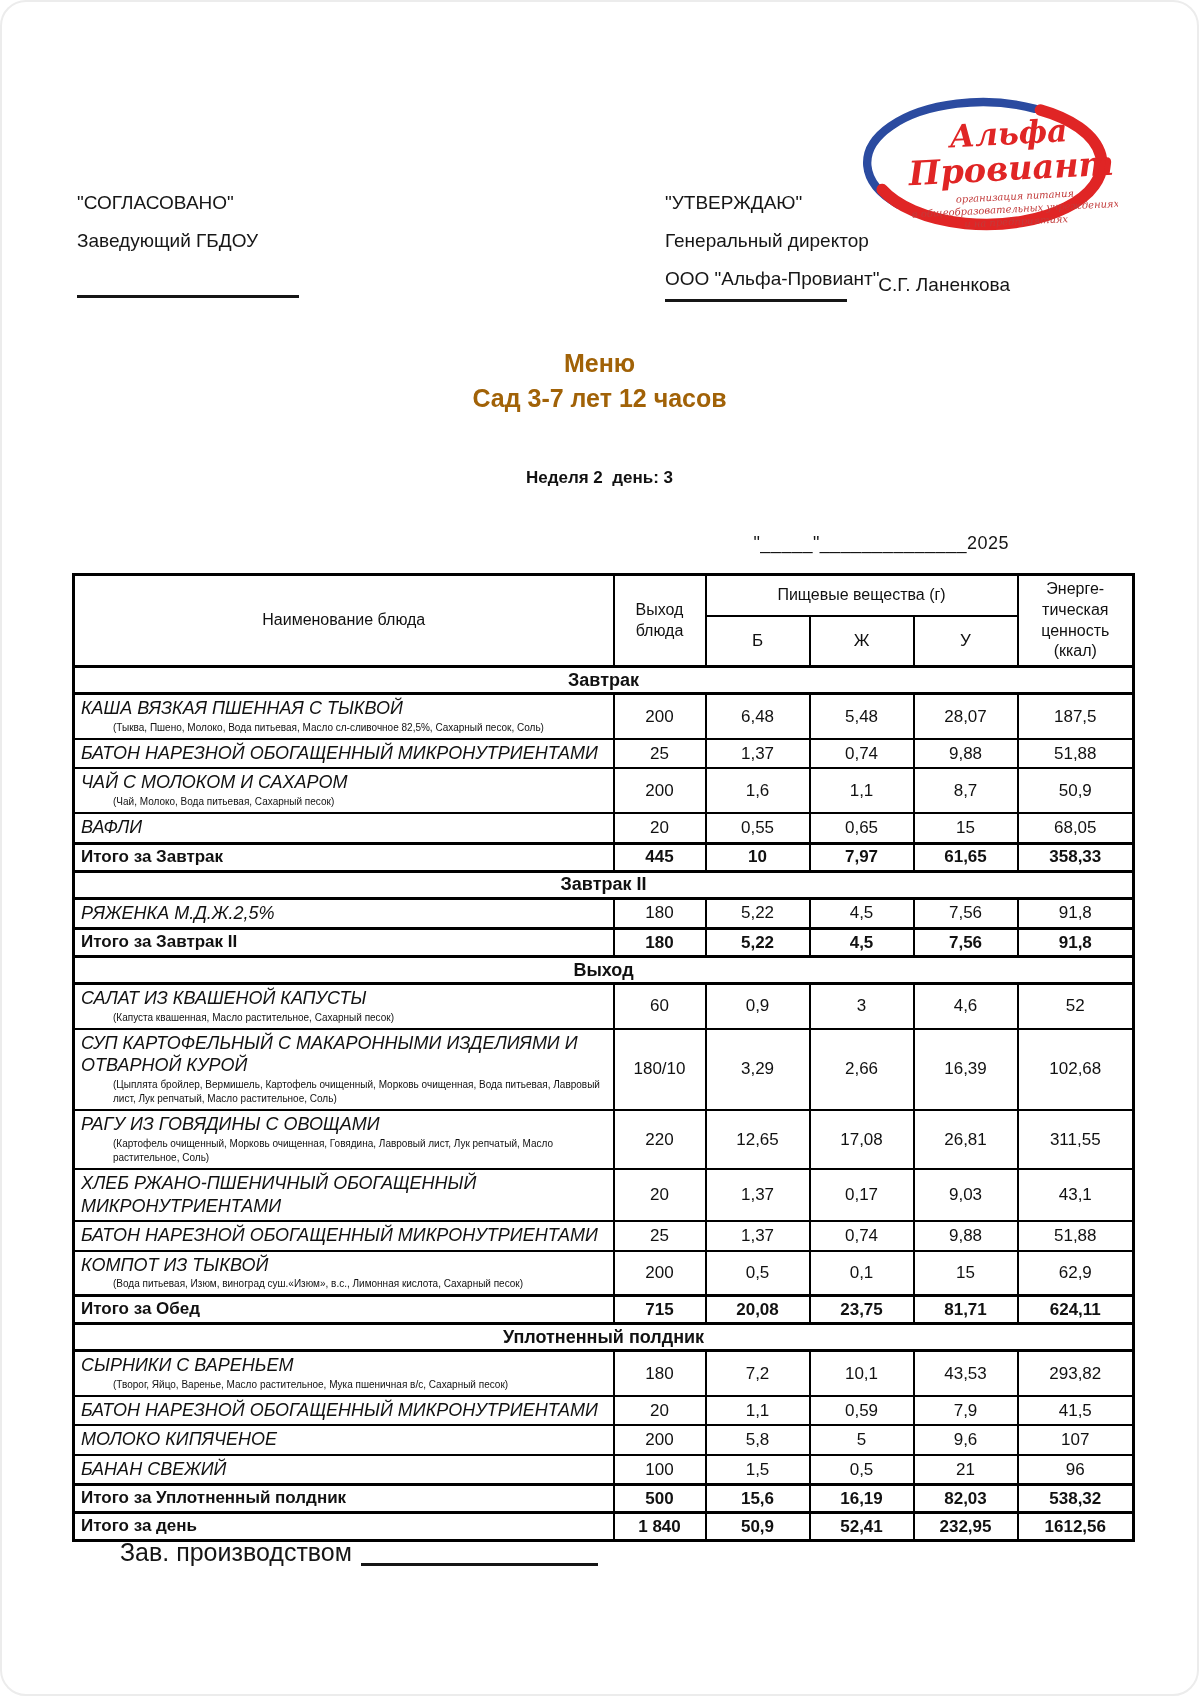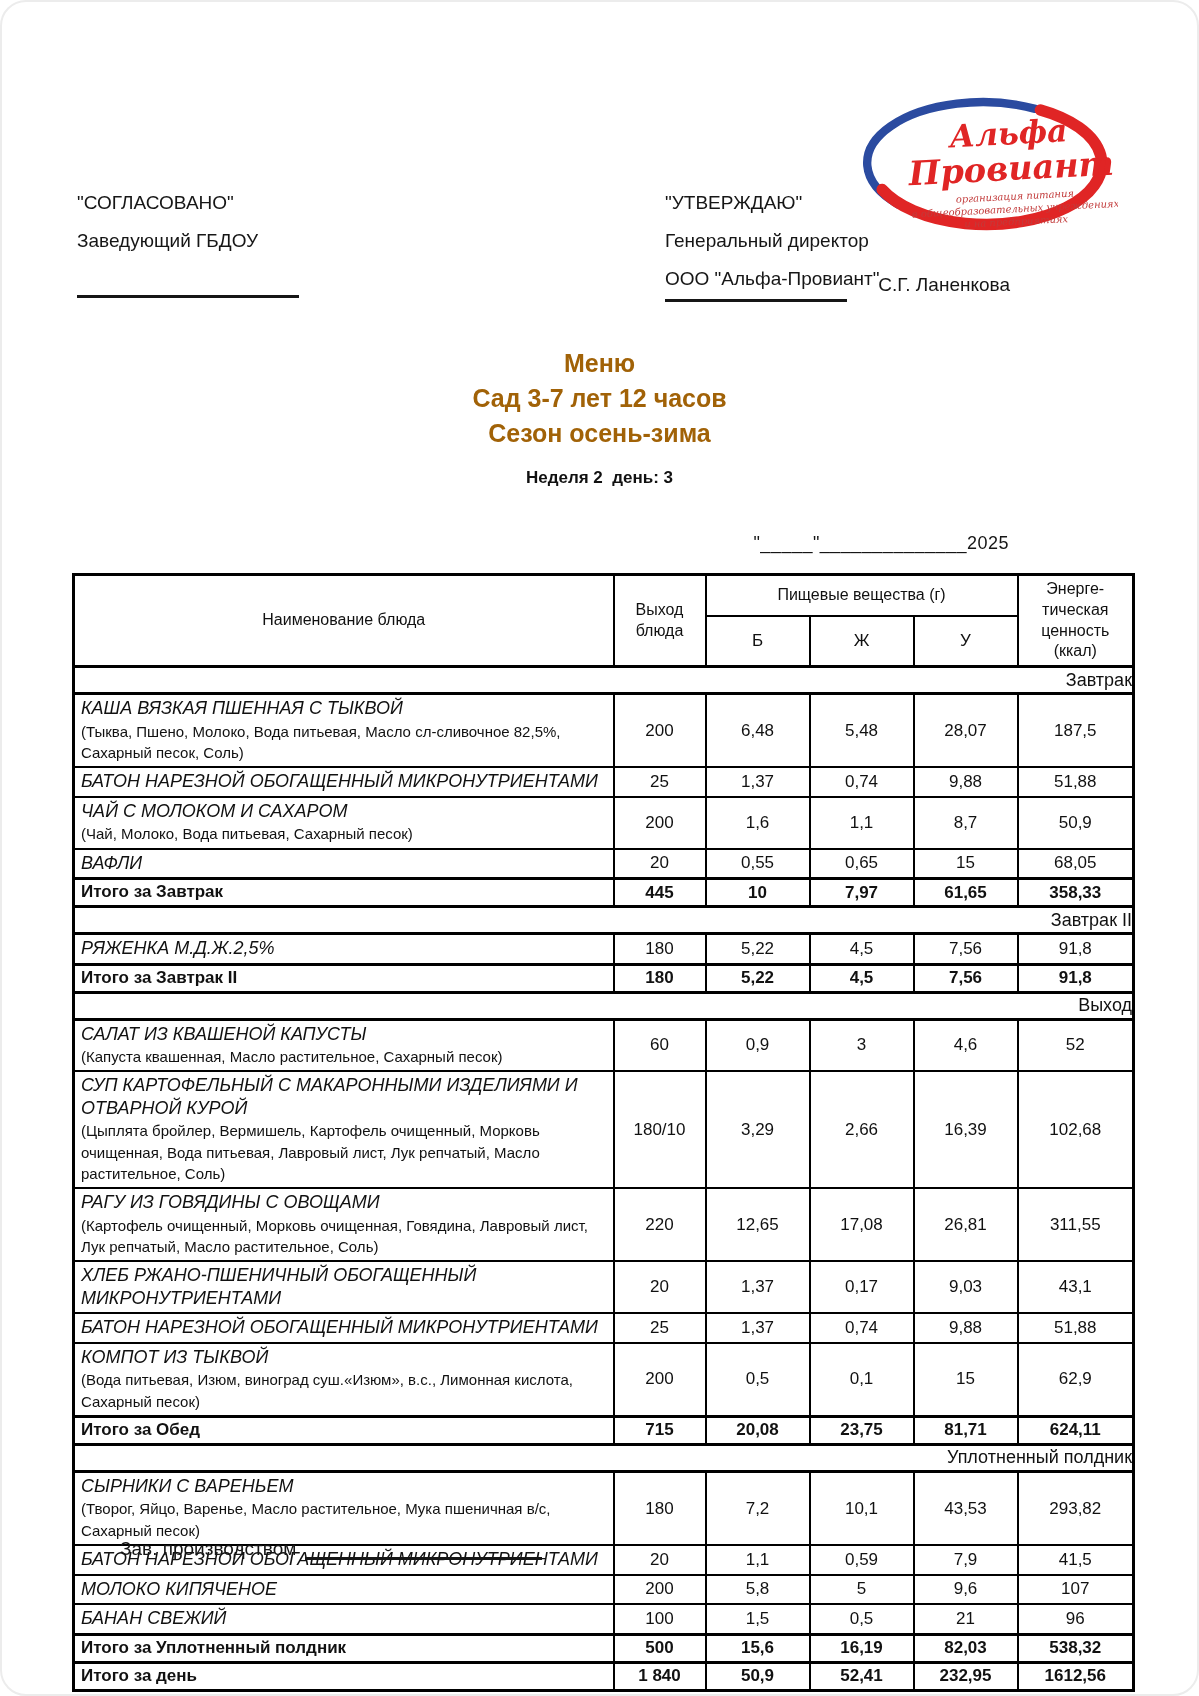--- a/index.html
+++ b/index.html
@@ -30,30 +30,30 @@
   
   table.menu { position:absolute; left:70px; top:571px; width:1060px;
                border-collapse:collapse; border:3px solid #000; table-layout:fixed; }
   table.menu th, table.menu td { border:2px solid #000; color:#111; }
   table.menu th { font-weight:normal; font-size:16px; text-align:center;
                   vertical-align:middle; padding:3px 2px; line-height:1.3; }
   th.th-nutrients { height:38px; }
   tr.sub-headers th { height:46px; font-size:17px; }
   td.cell-name { text-align:left; vertical-align:middle; padding:2px 6px 3px 6px; }
   .dish { font-size:18px; line-height:1.25;font-style:italic; }
-  .ing  { font-size:15px; line-height:1.42; padding-top:1px; }
+  .ing  { font-size:10px; line-height:1.42; padding-top:1px;margin-left:32px; }
   td.cell-num { text-align:center; vertical-align:middle; font-size:17px; padding:2px; }
-  tr.row-section td { font-weight:normal; font-size:18px; text-align:right;
+  tr.row-section td { font-weight:bold; font-size:18px; text-align:center;
                       height:27px; border-top:3px solid #000; border-bottom:3px solid #000; }
   tr.row-dish td { height:27px; }
   tr.row-total td { font-weight:bold; border-top:3px solid #000; height:28px; }
   tr.row-total td.cell-name { font-size:17px;margin-top:27px; }
   tr.row-day td { border-bottom:3px solid #000; }
   
-  .footer { position:absolute; left:118px; top:1536px; font-size:19px; color:#161616; }
+  .footer { position:absolute; left:118px; top:1536px; font-size:25px; color:#161616; }
   .footer .line { display:inline-block; width:237px; height:1em;
                   border-bottom:3px solid #161616; margin-left:9px; vertical-align:-5px; }
 </style>
 </head>
 <body>
 
 <div class="page">
 
   <div class="approve approve-left">
     <div>"СОГЛАСОВАНО"</div>
@@ -77,21 +77,20 @@
       <text x="148" y="87" font-size="32" text-anchor="middle">Провиант</text>
       <text x="150" y="106" font-size="9.5" text-anchor="middle" fill="#c23b3b" font-weight="normal">организация питания</text>
       <text x="150" y="118" font-size="9.5" text-anchor="middle" fill="#c23b3b" font-weight="normal">в общеобразовательных учреждениях</text>
       <text x="150" y="130" font-size="9.5" text-anchor="middle" fill="#c23b3b" font-weight="normal">и на предприятиях</text>
     </g>
   </svg>
 
   <div class="title-block">
     <div>Меню</div>
     <div>Сад 3-7 лет 12 часов</div>
-    <div>Сезон осень-зима</div>
   </div>
   <div class="subtitle">Неделя 2  день: 3</div>
   <div class="date-line">"_____"______________2025</div>
 
   <table class="menu">
     <colgroup>
       <col style="width:540px">
         <col style="width:92px">
         <col style="width:104px">
       <col style="width:104px">

